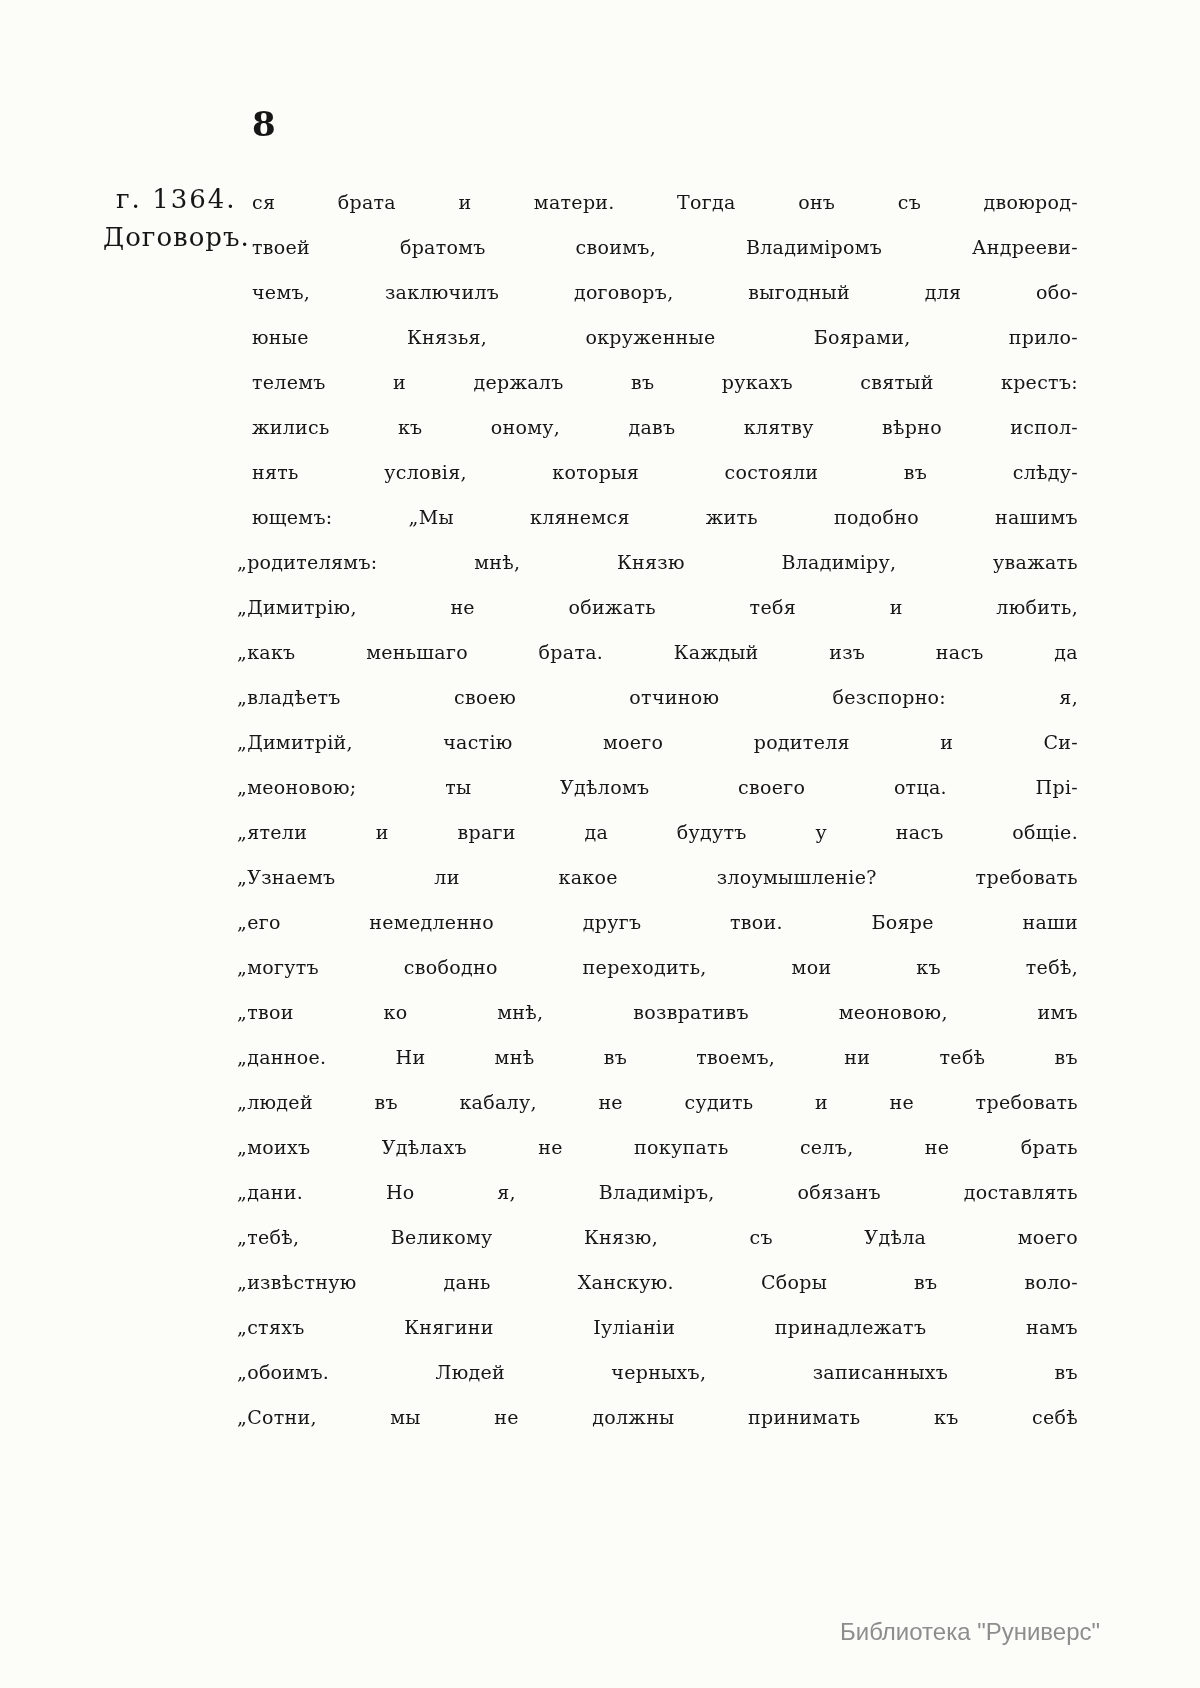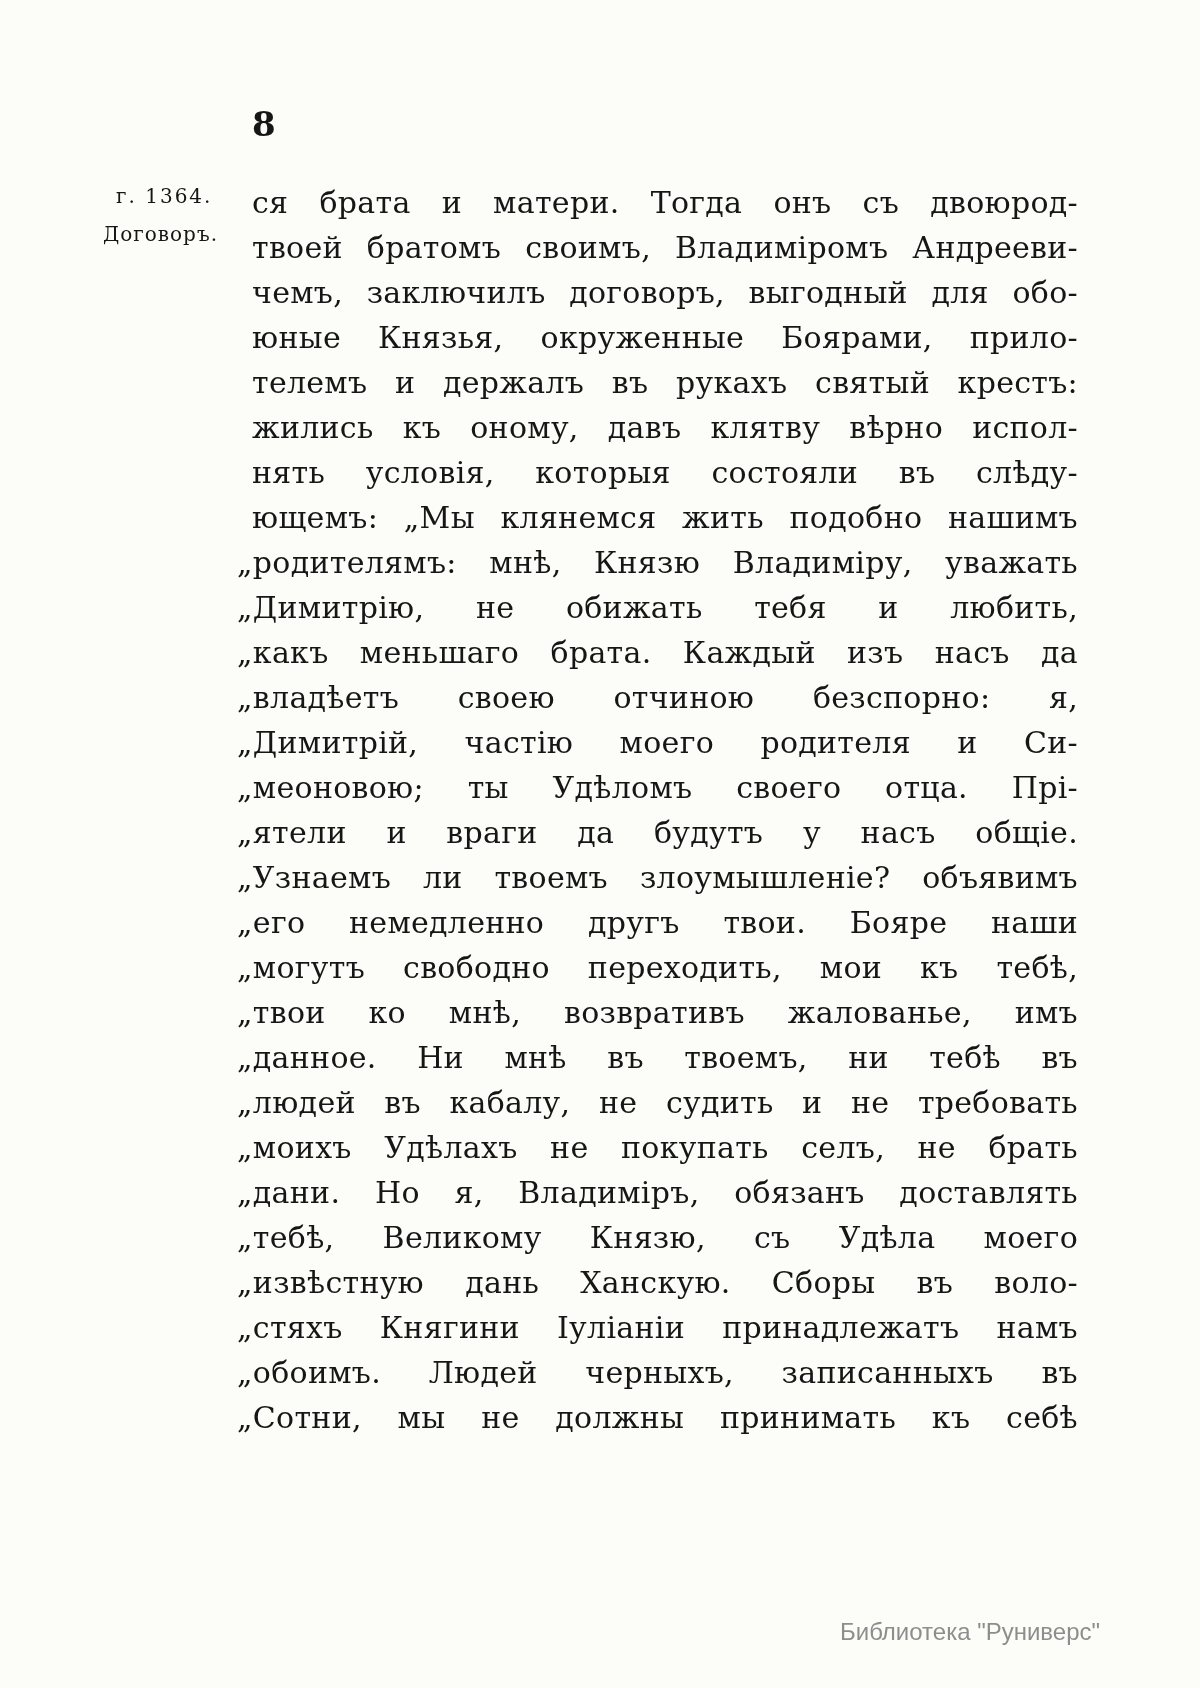--- a/index.html
+++ b/index.html
@@ -19,41 +19,41 @@
   .pagenum {
     position: absolute;
     left: 252px;
     top: 104px;
     font-size: 34px;
     font-weight: 700;
     letter-spacing: 1px;
   }
   .margin-note {
     position: absolute;
-    font-size: 20px;
+    font-size: 26px;
     white-space: nowrap;
   }
   .margin-note.year {
     left: 116px;
     top: 184px;
     letter-spacing: 2px;
   }
   .margin-note.title {
     left: 103px;
     top: 222px;
     letter-spacing: 1px;
   }
   .body-text {
     position: absolute;
     left: 252px;
     top: 180px;
     width: 826px;
   }
   .line {
-    font-size: 30px;
+    font-size: 19px;
     line-height: 45px;
     height: 45px;
     text-align: justify;
     text-align-last: justify;
     white-space: nowrap;
     letter-spacing: 0.3px;
   }
   
   .line.hang {
     text-indent: -15px;
@@ -88,24 +88,24 @@
       <div class="line">жились къ оному, давъ клятву вѣрно испол-</div>
       <div class="line">нять условія, которыя состояли въ слѣду-</div>
       <div class="line">ющемъ: „Мы клянемся жить подобно нашимъ</div>
       <div class="line hang">„родителямъ: мнѣ, Князю Владиміру, уважать</div>
       <div class="line hang">„Димитрію, не обижать тебя и любить,</div>
       <div class="line hang">„какъ меньшаго брата. Каждый изъ насъ да</div>
       <div class="line hang">„владѣетъ своею отчиною безспорно: я,</div>
       <div class="line hang">„Димитрій, частію моего родителя и Си-</div>
       <div class="line hang">„меоновою; ты Удѣломъ своего отца. Прі-</div>
       <div class="line hang">„ятели и враги да будутъ у насъ общіе.</div>
-      <div class="line hang">„Узнаемъ ли твоемъ злоумышленіе? объявимъ</div>
+      <div class="line hang">„Узнаемъ ли какое злоумышленіе? требовать</div>
       <div class="line hang">„его немедленно другъ твои. Бояре наши</div>
       <div class="line hang">„могутъ свободно переходить, мои къ тебѣ,</div>
-      <div class="line hang">„твои ко мнѣ, возвративъ жалованье, имъ</div>
+      <div class="line hang">„твои ко мнѣ, возвративъ меоновою, имъ</div>
       <div class="line hang">„данное. Ни мнѣ въ твоемъ, ни тебѣ въ</div>
       <div class="line hang">„людей въ кабалу, не судить и не требовать</div>
       <div class="line hang">„моихъ Удѣлахъ не покупать селъ, не брать</div>
       <div class="line hang">„дани. Но я, Владиміръ, обязанъ доставлять</div>
       <div class="line hang">„тебѣ, Великому Князю, съ Удѣла моего</div>
       <div class="line hang">„извѣстную дань Ханскую. Сборы въ воло-</div>
       <div class="line hang">„стяхъ Княгини Іуліаніи принадлежатъ намъ</div>
       <div class="line hang">„обоимъ. Людей черныхъ, записанныхъ въ</div>
       <div class="line hang">„Сотни, мы не должны принимать къ себѣ</div>
     </div>

